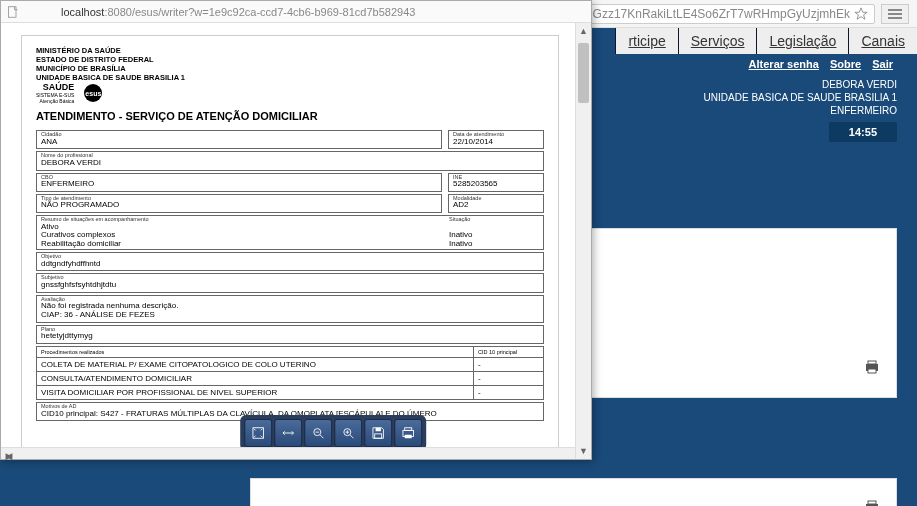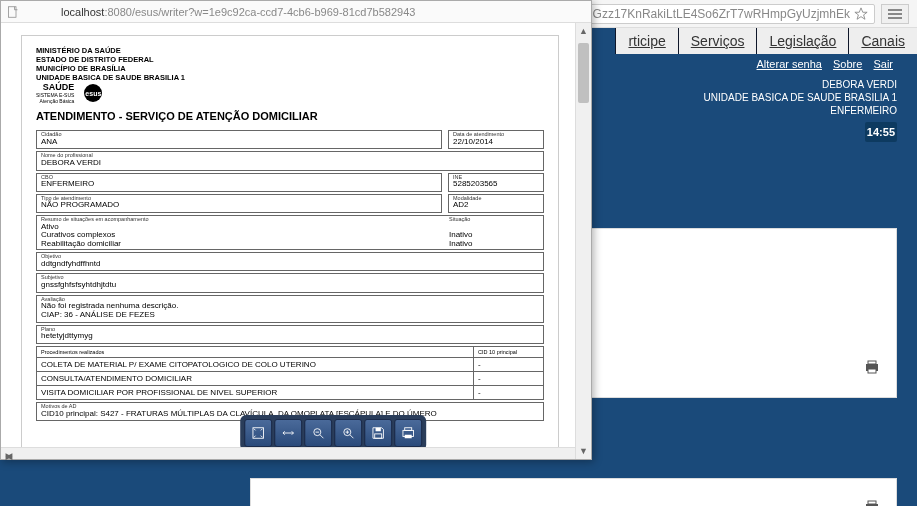--- a/index.html
+++ b/index.html
@@ -80,37 +80,37 @@
       border-left: 1px solid #0f172a;
       text-decoration: underline;
     }
     .app-sublinks {
       position: absolute;
       right: 20px;
       top: 30px;
       font-size: 11px;
       color: #fff;
     }
-    .app-sublinks a { color: #fff; text-decoration: underline; margin: 4px 4px; }
+    .app-sublinks a { color: #fff; text-decoration: underline; margin: 4px 4px; font-weight: bold; }
     .app-userinfo {
       position: absolute;
       right: 20px;
       top: 50px;
       font-size: 10px;
       color: #fff;
       text-align: right;
       line-height: 1.3;
     }
     .clock-badge {
       position: absolute;
       right: 20px;
       top: 94px;
       background: #0d3a60;
       color: #fff;
-      padding: 4px 2px;
+      padding: 4px 20px;
       font-size: 11px;
       font-weight: bold;
       border-radius: 2px;
     }
     .bg-panel {
       position: absolute;
       left: 250px;
       right: 20px;
       top: 200px;
       height: 170px;

